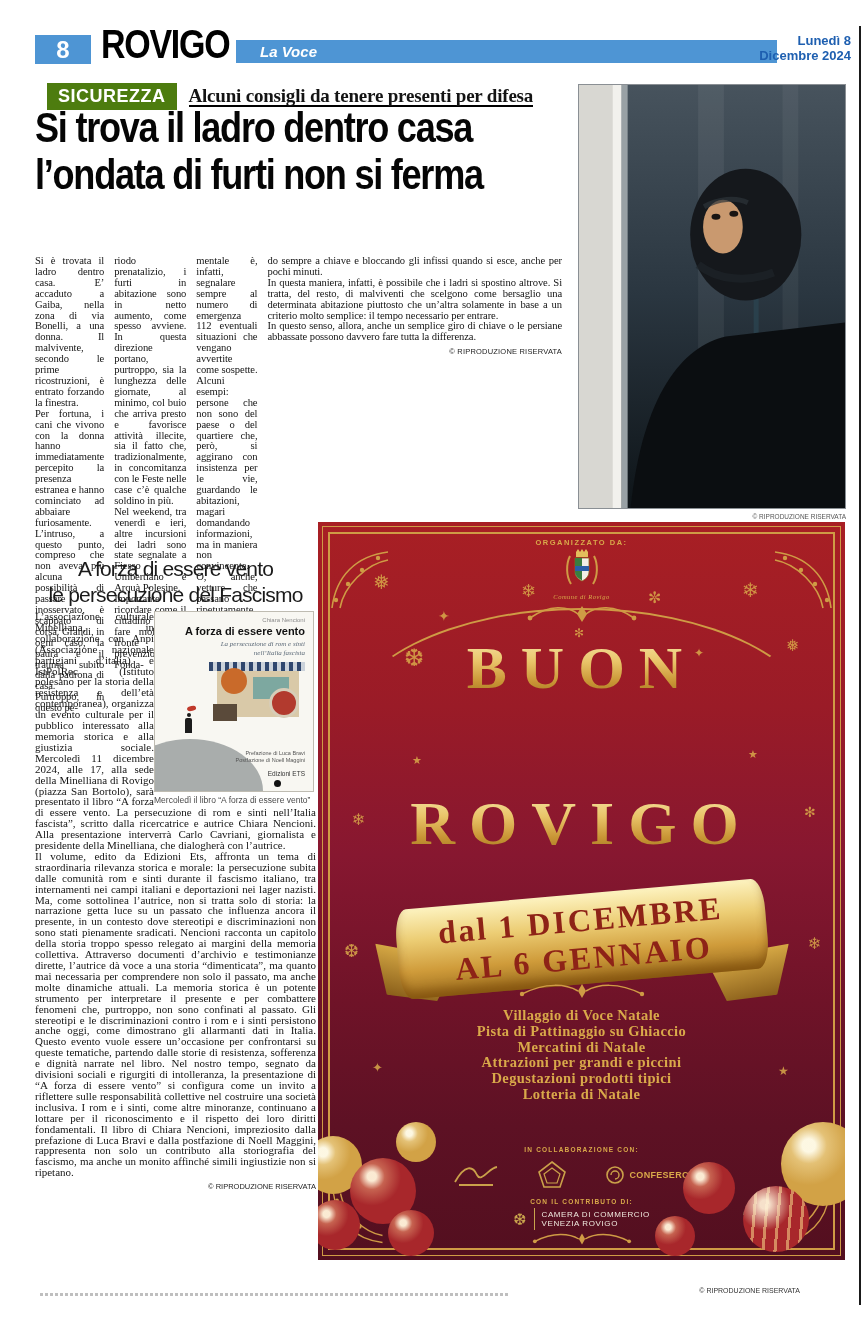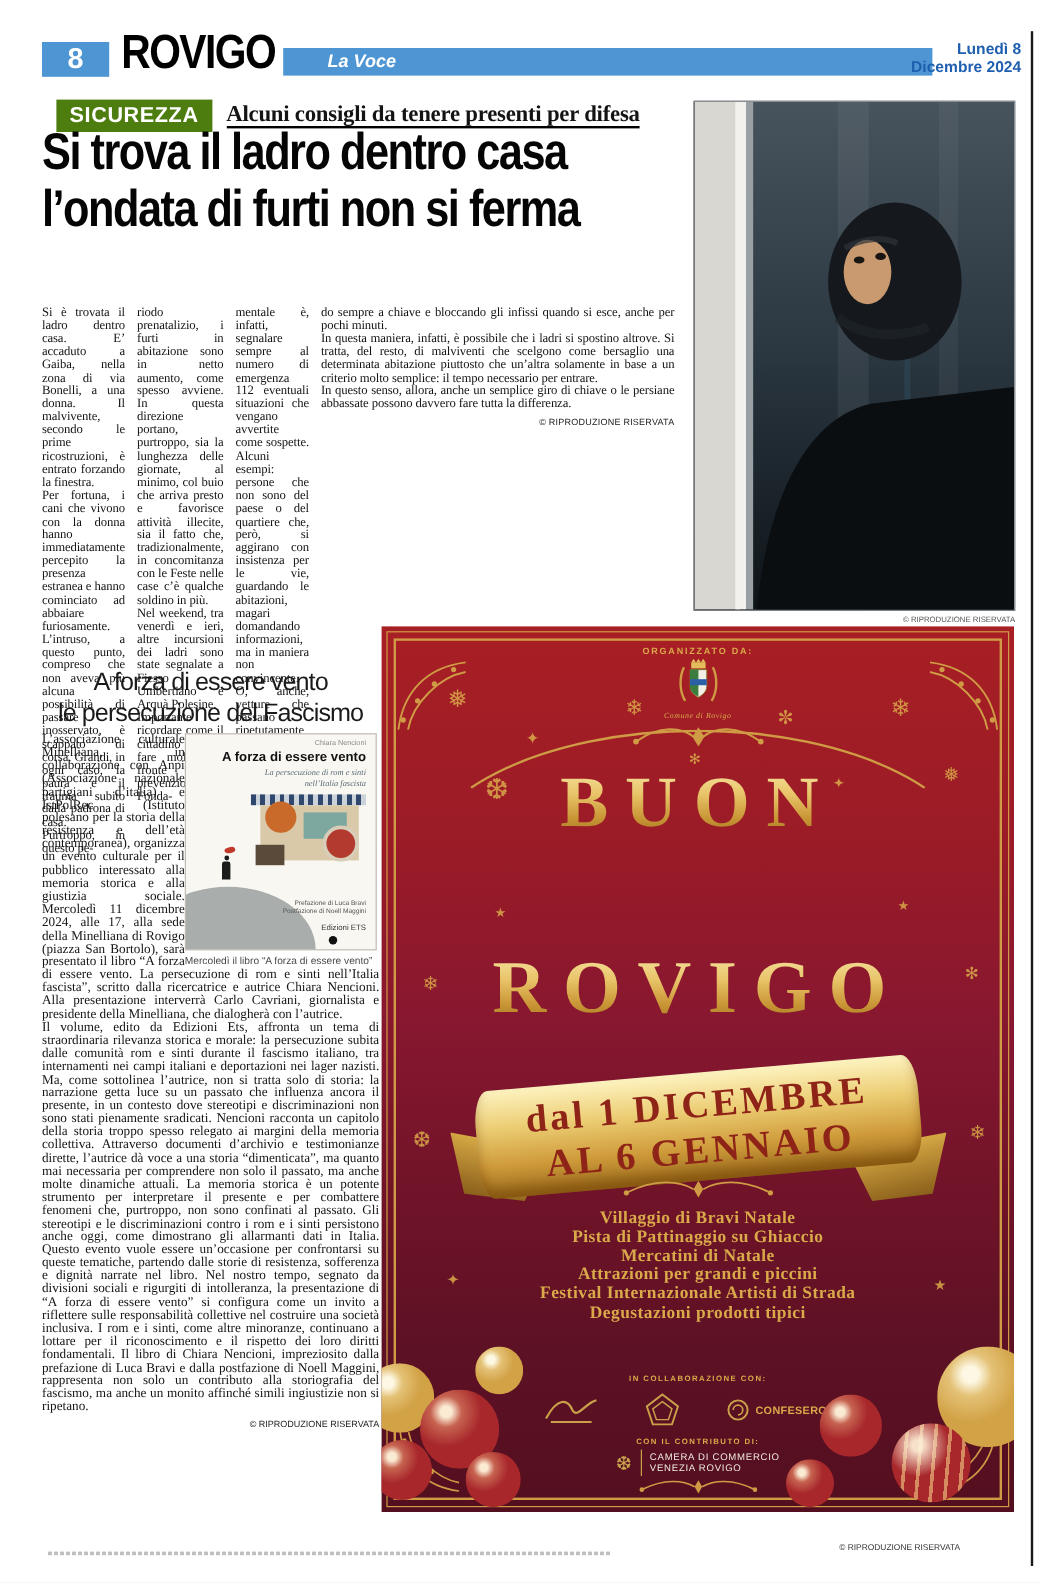--- a/index.html
+++ b/index.html
@@ -7,21 +7,21 @@
         font-family:"Liberation Serif",serif;color:#141414;}
   .edge-line{position:absolute;right:6px;top:26px;bottom:14px;width:2px;background:#1a1a1a;}
 
   
   .pgnum{position:absolute;left:35px;top:35px;width:56px;height:29px;background:#4e95d4;
          color:#fff;font:bold 24px/29px "Liberation Sans",sans-serif;text-align:center;}
   .rovigo{position:absolute;left:101px;top:22px;font-family:"Liberation Sans",sans-serif;
           font-weight:bold;font-size:40px;letter-spacing:-1.5px;text-transform:uppercase;
           transform:scaleX(.85);transform-origin:left top;color:#000;}
   .voce-bar{position:absolute;left:236px;top:40px;width:541px;height:23px;background:#4e95d4;}
-  .voce-bar span{display:block;padding-left:37px;color:#fff;
+  .voce-bar span{display:block;padding-left:24px;color:#fff;
           font:bold italic 15px/23px "Liberation Sans",sans-serif;}
   .issue-date{position:absolute;right:16px;top:34px;text-align:right;color:#1e5fb0;
           font:bold 13px/1.15 "Liberation Sans",sans-serif;}
 
   
   .kicker{position:absolute;left:47px;top:83px;display:flex;align-items:center;gap:12px;}
   .badge{background:#4d7c0f;color:#fff;font:bold 18px/1 "Liberation Sans",sans-serif;
          padding:4px 11px 5px;letter-spacing:.5px;}
   .kicker-text{font:bold 19px/1 "Liberation Serif",serif;border-bottom:2px solid #000;
          padding-bottom:0;letter-spacing:-0.2px;}
@@ -326,26 +326,26 @@
     <div class="p-center p-swirl1">
       <svg width="140" height="22" viewBox="0 0 140 22">
         <path d="M10,14 C34,2 54,4 66,11 M130,14 C106,2 86,4 74,11" stroke="#cf9b45" stroke-width="1.5" fill="none"></path>
         <circle cx="10" cy="14" r="2.2" fill="#cf9b45"></circle>
           <circle cx="130" cy="14" r="2.2" fill="#cf9b45"></circle>
         <path d="M70,4 l4,7 l-4,7 l-4,-7 z" fill="#cf9b45"></path>
       </svg>
     </div>
 
     <div class="p-events">
-      <div>Villaggio di Bravi Natale</div>
+      <div>Villaggio di Voce Natale</div>
       <div>Pista di Pattinaggio su Ghiaccio</div>
       <div>Mercatini di Natale</div>
       <div>Attrazioni per grandi e piccini</div>
-      <div>Festival Internazionale Artisti di Strada</div>
       <div>Degustazioni prodotti tipici</div>
+      <div>Lotteria di Natale</div>
     </div>
 
     <div class="p-center p-collab">IN COLLABORAZIONE CON:</div>
     <div class="p-logos">
       <svg width="46" height="26" viewBox="0 0 46 26">
         <path d="M2,20 C12,2 20,4 24,13 C28,21 36,6 44,5 M6,23 h34" stroke="#caa14a" stroke-width="1.8" fill="none"></path>
       </svg>
       <svg width="30" height="30" viewBox="0 0 30 30">
         <polygon points="15,2 28,12 23,27 7,27 2,12" fill="none" stroke="#caa14a" stroke-width="1.6"></polygon>
         <polygon points="15,8 23,14 20,23 10,23 7,14" fill="none" stroke="#caa14a" stroke-width="1.2"></polygon>

